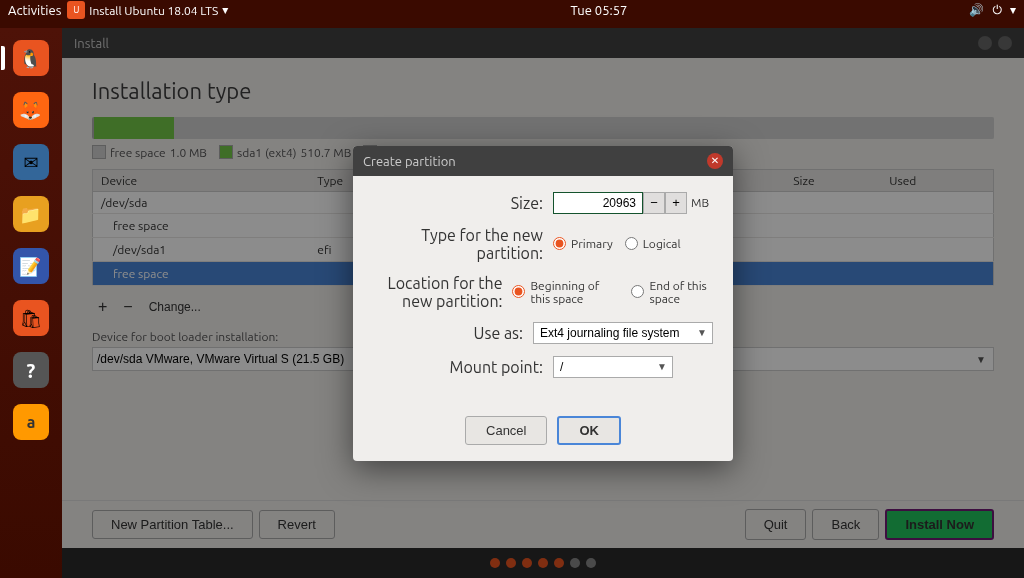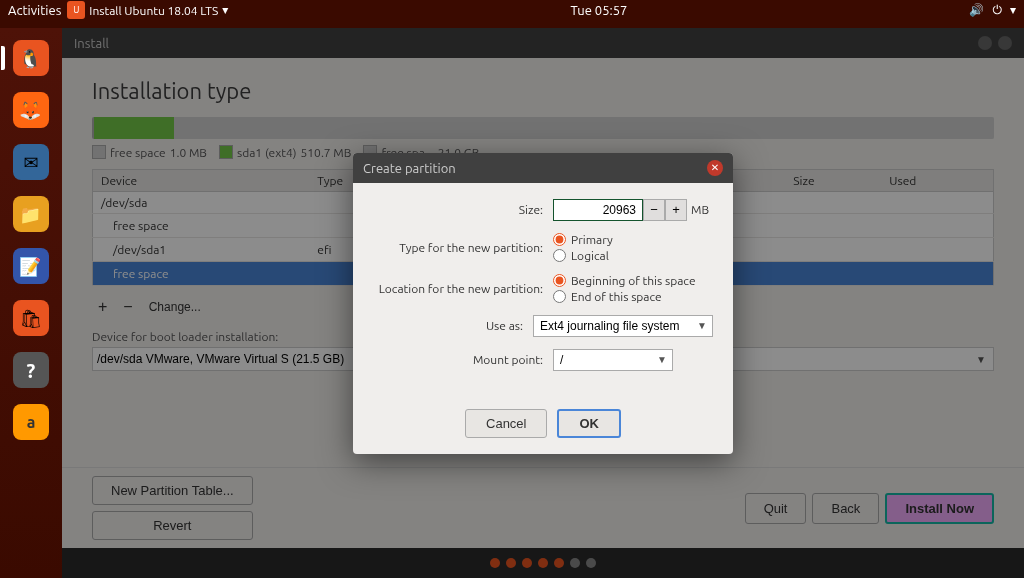--- a/index.html
+++ b/index.html
@@ -232,22 +232,22 @@
     .btn {
       padding: 6px 18px;
       font-size: 13px;
       border: 1px solid #aaa;
       background: #f0eeec;
       border-radius: 3px;
       cursor: pointer;
       color: #333;
     }
     .btn-primary {
-      background: #f0abfc;
-      border: 2px solid #14b8a6;
+      background: #22c55e;
+      border: 2px solid #701a75;
       color: #333;
       font-weight: bold;
     }
 
     
     .dots-bar {
       height: 30px;
       background: #2b2b2b;
       display: flex;
       align-items: center;
@@ -299,21 +299,21 @@
     }
     .dialog-body {
       padding: 16px 20px;
     }
     .dialog-row {
       display: flex;
       align-items: center;
       margin-bottom: 12px;
     }
     .dialog-label {
-      font-size: 12px;
+      font-size: 16px;
       color: #333;
       width: 180px;
       text-align: right;
       padding-right: 10px;
     }
     .dialog-row .size-input {
       width: 90px;
       border: 1px solid #14532d;
       padding: 3px 6px;
       font-size: 12px;
@@ -325,21 +325,21 @@
       background: #e0dedd;
       cursor: pointer;
       font-size: 13px;
       display: flex; align-items: center; justify-content: center;
     }
     .size-unit {
       font-size: 12px;
       margin-left: 4px;
       color: #333;
     }
-    .radio-group { display: flex; flex-direction: column; gap: 3px; }
+    .radio-group { display: flex; flex-direction: row; gap: 12px; }
     .radio-item { display: flex; align-items: center; gap: 5px; font-size: 12px; color: #333; }
     .radio-item input[type=radio] { accent-color: #e95420; }
     .dialog-select-wrap {
       position: relative;
       display: flex; align-items: center;
     }
     .dialog-select {
       width: 180px;
       padding: 3px 24px 3px 6px;
       font-size: 12px;
@@ -534,21 +534,21 @@
 
     <div class="bootloader-section">
       <div class="bootloader-label">Device for boot loader installation:</div>
       <div class="bootloader-select-wrap">
         <select class="bootloader-select"><option>/dev/sda   VMware, VMware Virtual S (21.5 GB)</option></select>
       </div>
     </div>
   </div>
 
   <div style="display:flex; justify-content:space-between; align-items:center; padding:8px 30px; background:#f0eeec; border-top:1px solid #ddd;">
-    <div style="display:flex;gap:6px;flex-direction:column;">
+    <div style="display:flex;gap:6px;">
       <button class="btn">New Partition Table...</button>
       <button class="btn">Revert</button>
     </div>
     <div style="display:flex;gap:6px;">
       <button class="btn">Quit</button>
       <button class="btn">Back</button>
       <button class="btn btn-primary">Install Now</button>
     </div>
   </div>
 

